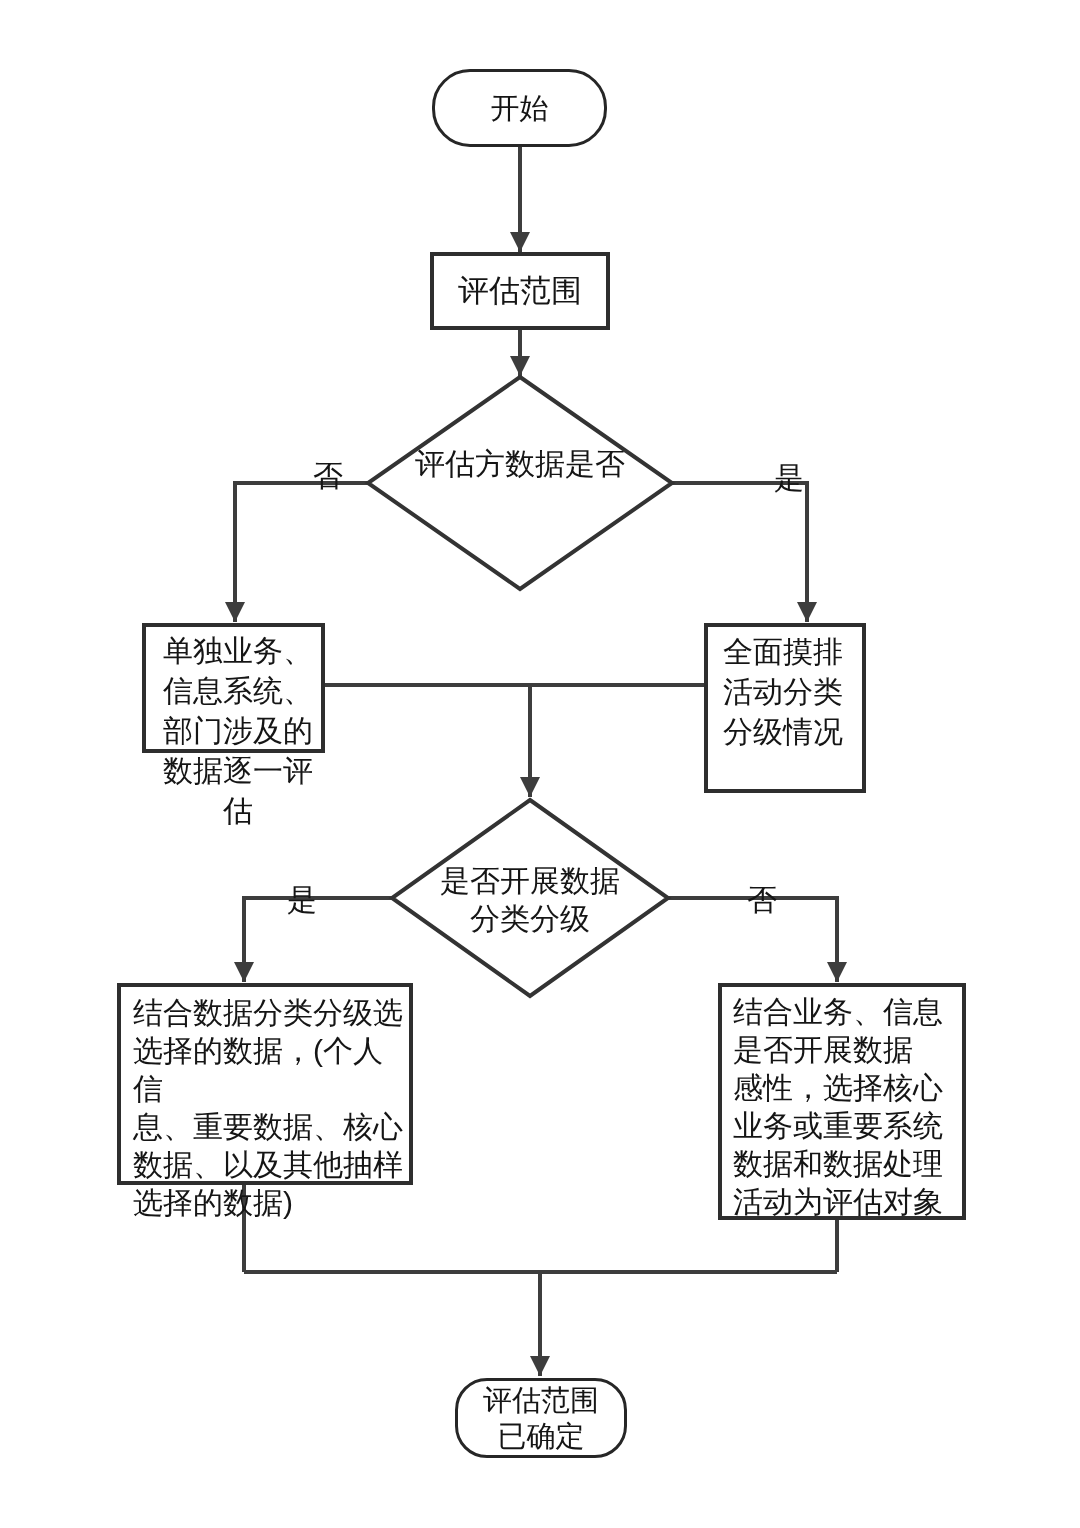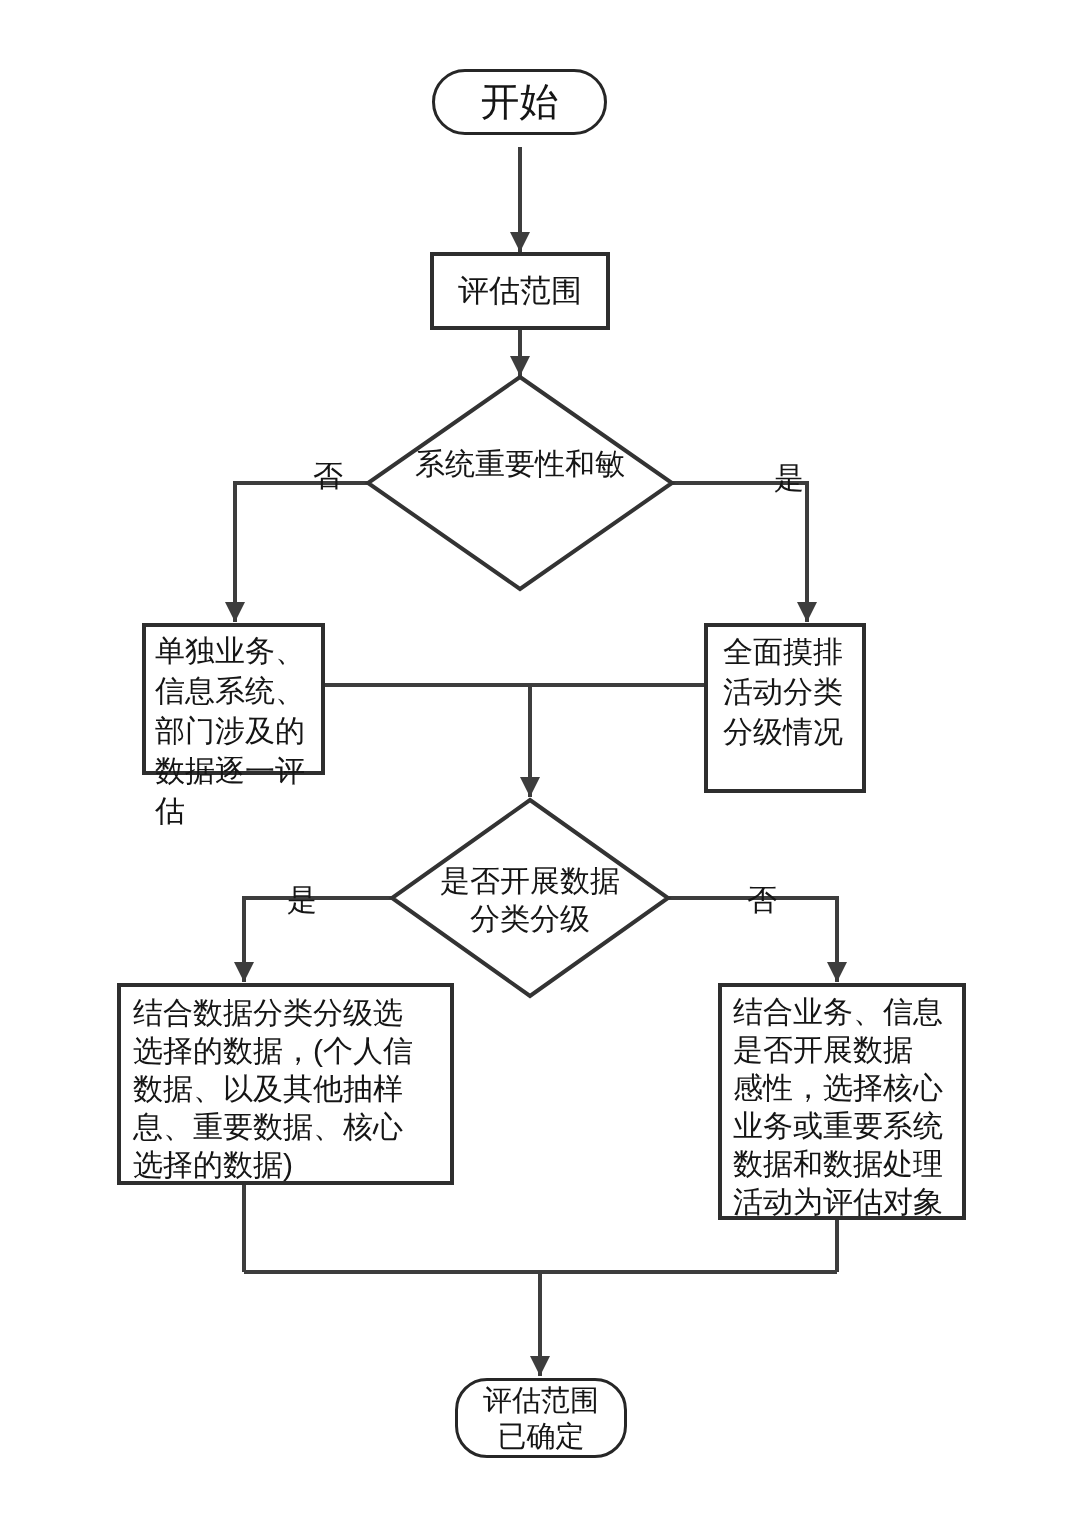--- a/index.html
+++ b/index.html
@@ -26,27 +26,27 @@
     display: flex;
     flex-direction: column;
     align-items: center;
     justify-content: center;
     text-align: center;
   }
   .terminal {
     border-width: 3px;
     border-color: #262626;
   }
-  .start-node { left: 432px; top: 69px; width: 175px; height: 66px; border-radius: 38px; font-size: 39px; }
+  .start-node { left: 432px; top: 69px; width: 175px; height: 78px; border-radius: 38px; font-size: 29px; }
   .scope-node { left: 430px; top: 252px; width: 180px; height: 78px; font-size: 31px; }
   .end-node { left: 455px; top: 1378px; width: 172px; height: 80px; border-radius: 32px; font-size: 29px; line-height: 36px; }
 
-  .left-mid  { left: 142px; top: 623px; width: 183px; height: 152px; padding: 4px 0 0 9px;  line-height: 40px; }
+  .left-mid  { left: 142px; top: 623px; width: 183px; height: 130px; padding: 4px 0 0 9px;  line-height: 40px; text-align: center; }
   .right-mid { left: 704px; top: 623px; width: 162px; height: 170px; padding: 5px 0 0 15px; line-height: 40px; }
-  .left-bottom  { left: 117px; top: 983px; width: 337px; height: 202px; padding: 7px 0 0 12px; line-height: 38px; }
+  .left-bottom  { left: 117px; top: 983px; width: 296px; height: 202px; padding: 7px 0 0 12px; line-height: 38px; }
   .right-bottom { left: 718px; top: 983px; width: 248px; height: 237px; padding: 6px 0 0 11px; line-height: 38px; }
 
   .diamond-text {
     position: absolute;
     width: 250px;
     text-align: center;
     font-size: 30px;
     line-height: 38px;
     color: #151515;
   }
@@ -107,21 +107,21 @@
 
   <div class="node centered terminal start-node">
     <span>开始</span>
   </div>
 
   <div class="node centered scope-node">
     <span>评估范围</span>
   </div>
 
   <div class="diamond-text d1-text">
-    <span class="line-div">系统重要性和敏</span>
+    <span class="line-div">评估方数据是否</span>
   </div>
 
   <div class="edge-label lbl-d1-no">否</div>
   <div class="edge-label lbl-d1-yes">是</div>
 
   <div class="node left-mid">
     <span class="line-div">单独业务、</span>
     <span class="line-div">信息系统、</span>
     <span class="line-div">部门涉及的</span>
     <span class="line-div">数据逐一评估</span>
@@ -137,22 +137,22 @@
     <span class="line-div">是否开展数据</span>
     <span class="line-div">分类分级</span>
   </div>
 
   <div class="edge-label lbl-d2-yes">是</div>
   <div class="edge-label lbl-d2-no">否</div>
 
   <div class="node left-bottom">
     <span class="line-div">结合数据分类分级选</span>
     <span class="line-div">选择的数据，(个人信</span>
+    <span class="line-div">息、重要数据、核心</span>
     <span class="line-div">数据、以及其他抽样</span>
-    <span class="line-div">息、重要数据、核心</span>
     <span class="line-div">选择的数据)</span>
   </div>
 
   <div class="node right-bottom">
     <span class="line-div">结合业务、信息</span>
     <span class="line-div">是否开展数据</span>
     <span class="line-div">感性，选择核心</span>
     <span class="line-div">业务或重要系统</span>
     <span class="line-div">数据和数据处理</span>
     <span class="line-div">活动为评估对象</span>

